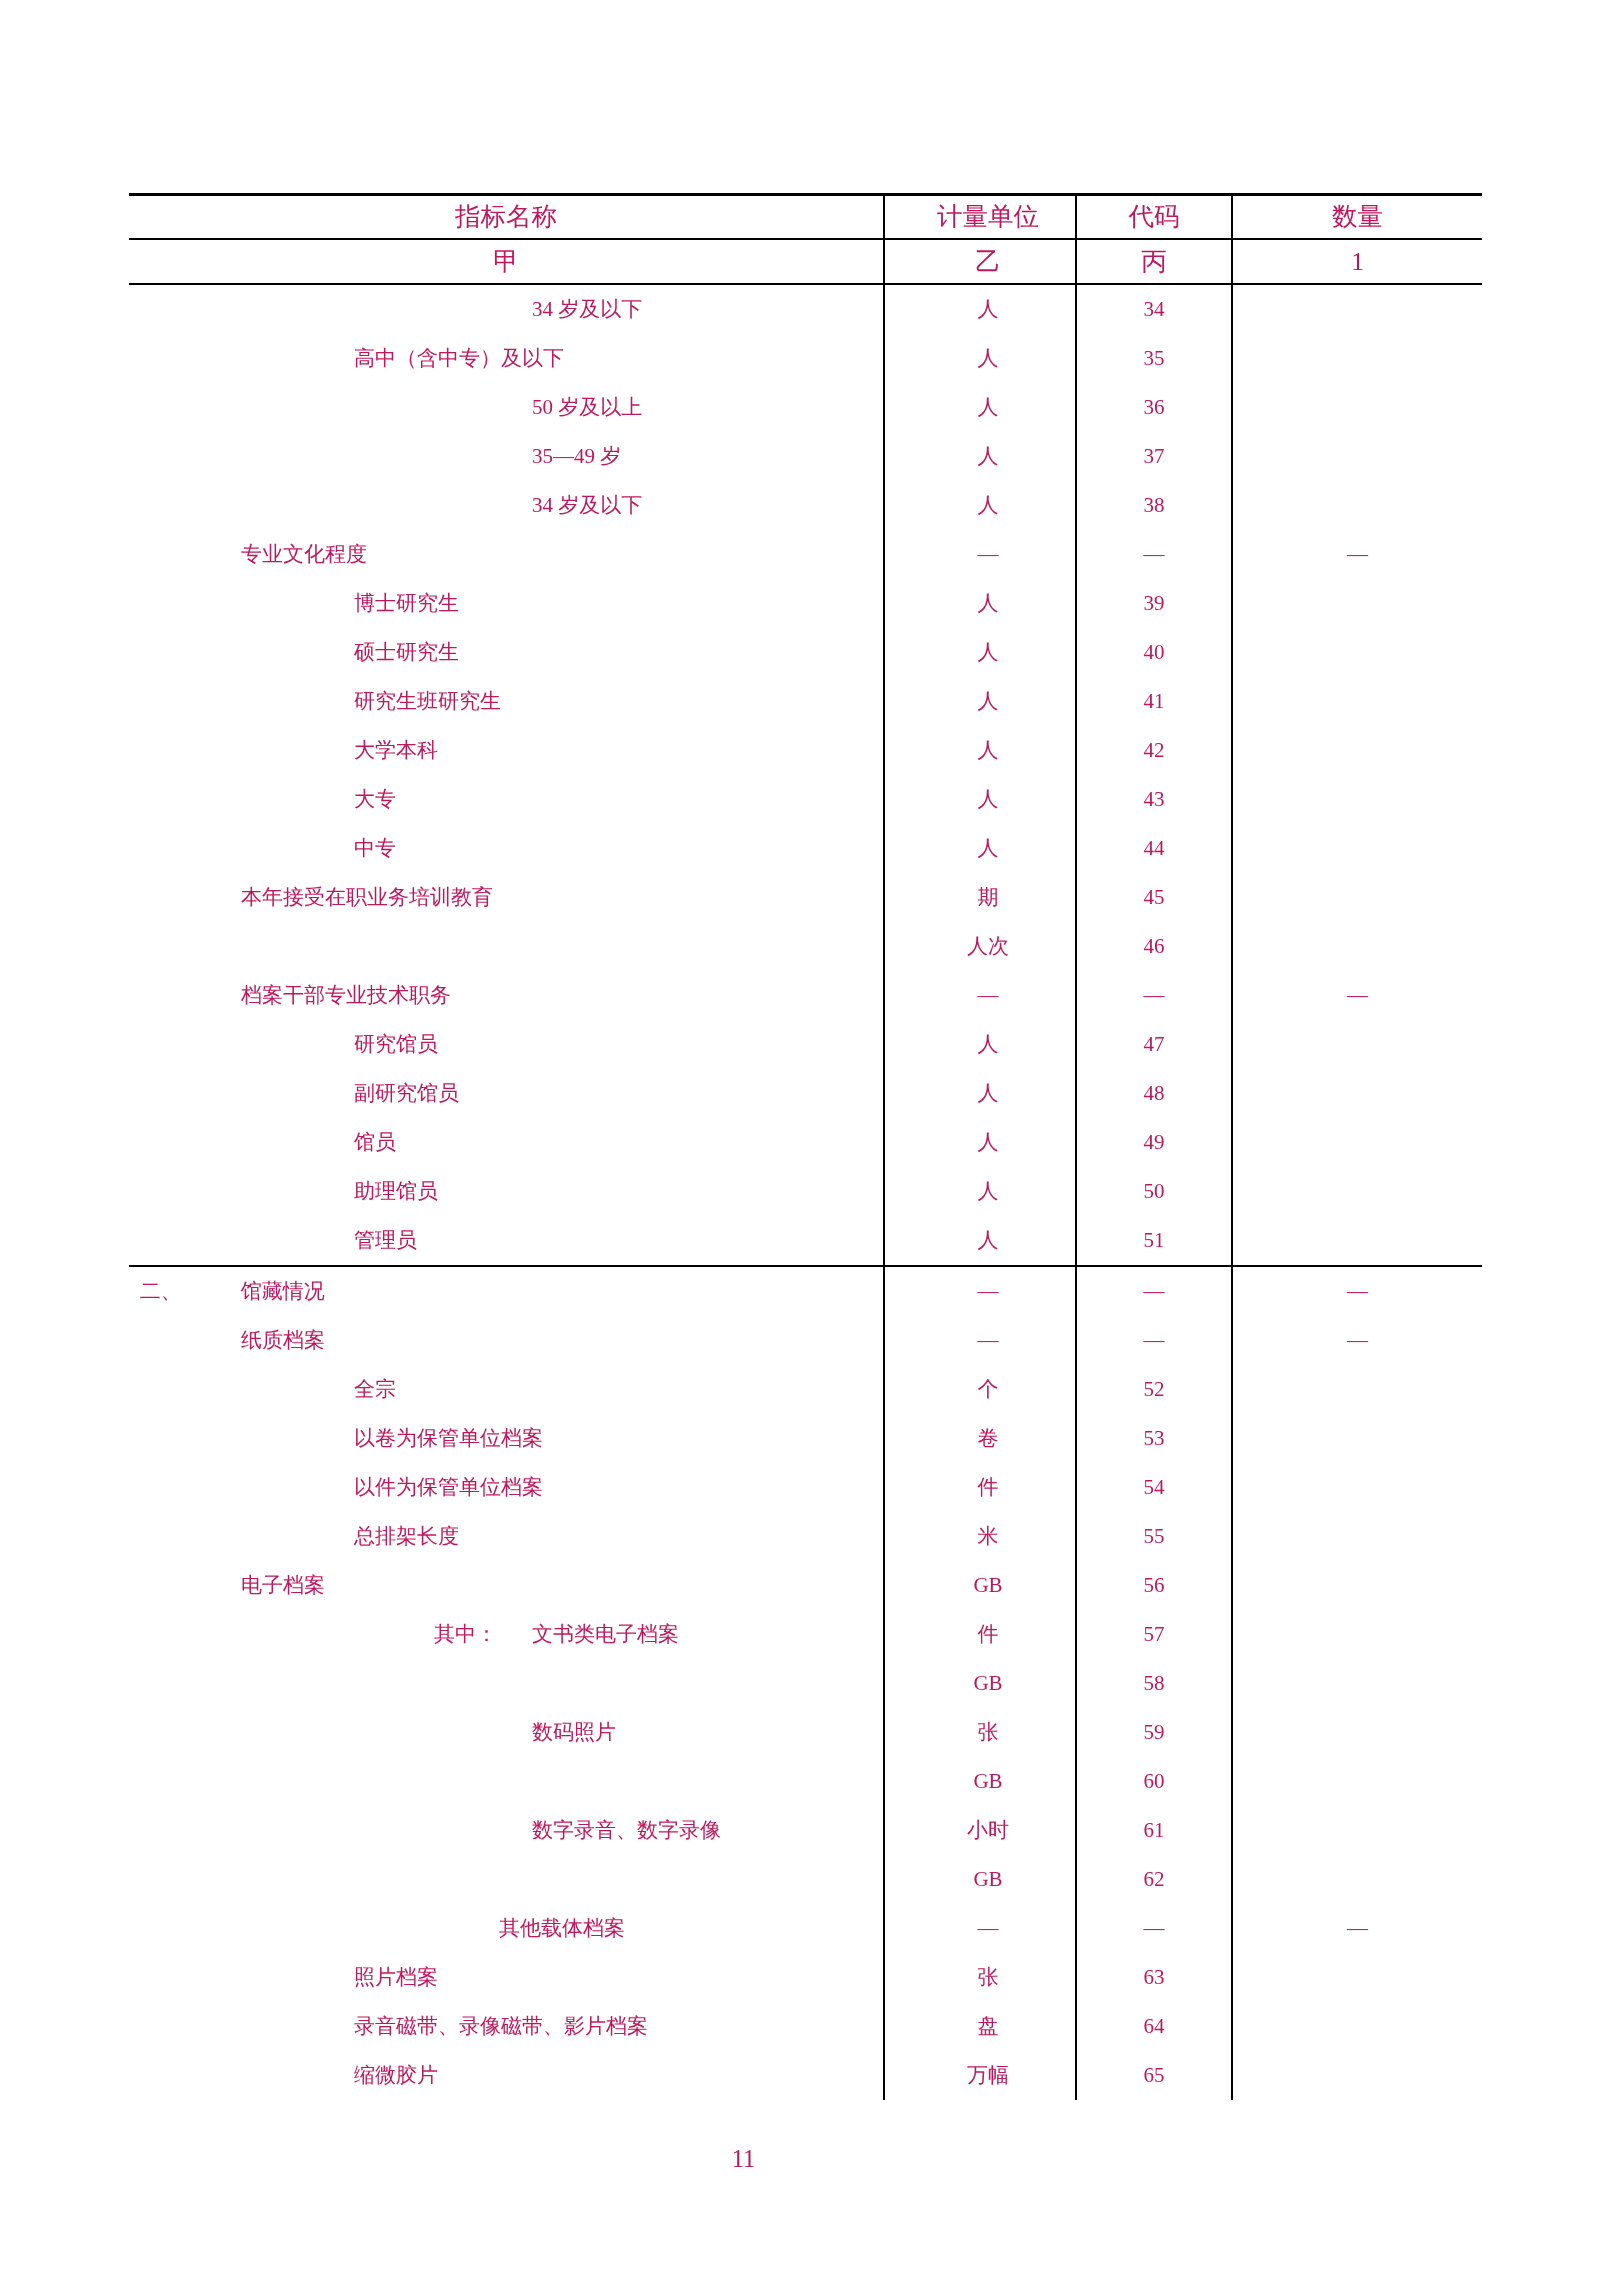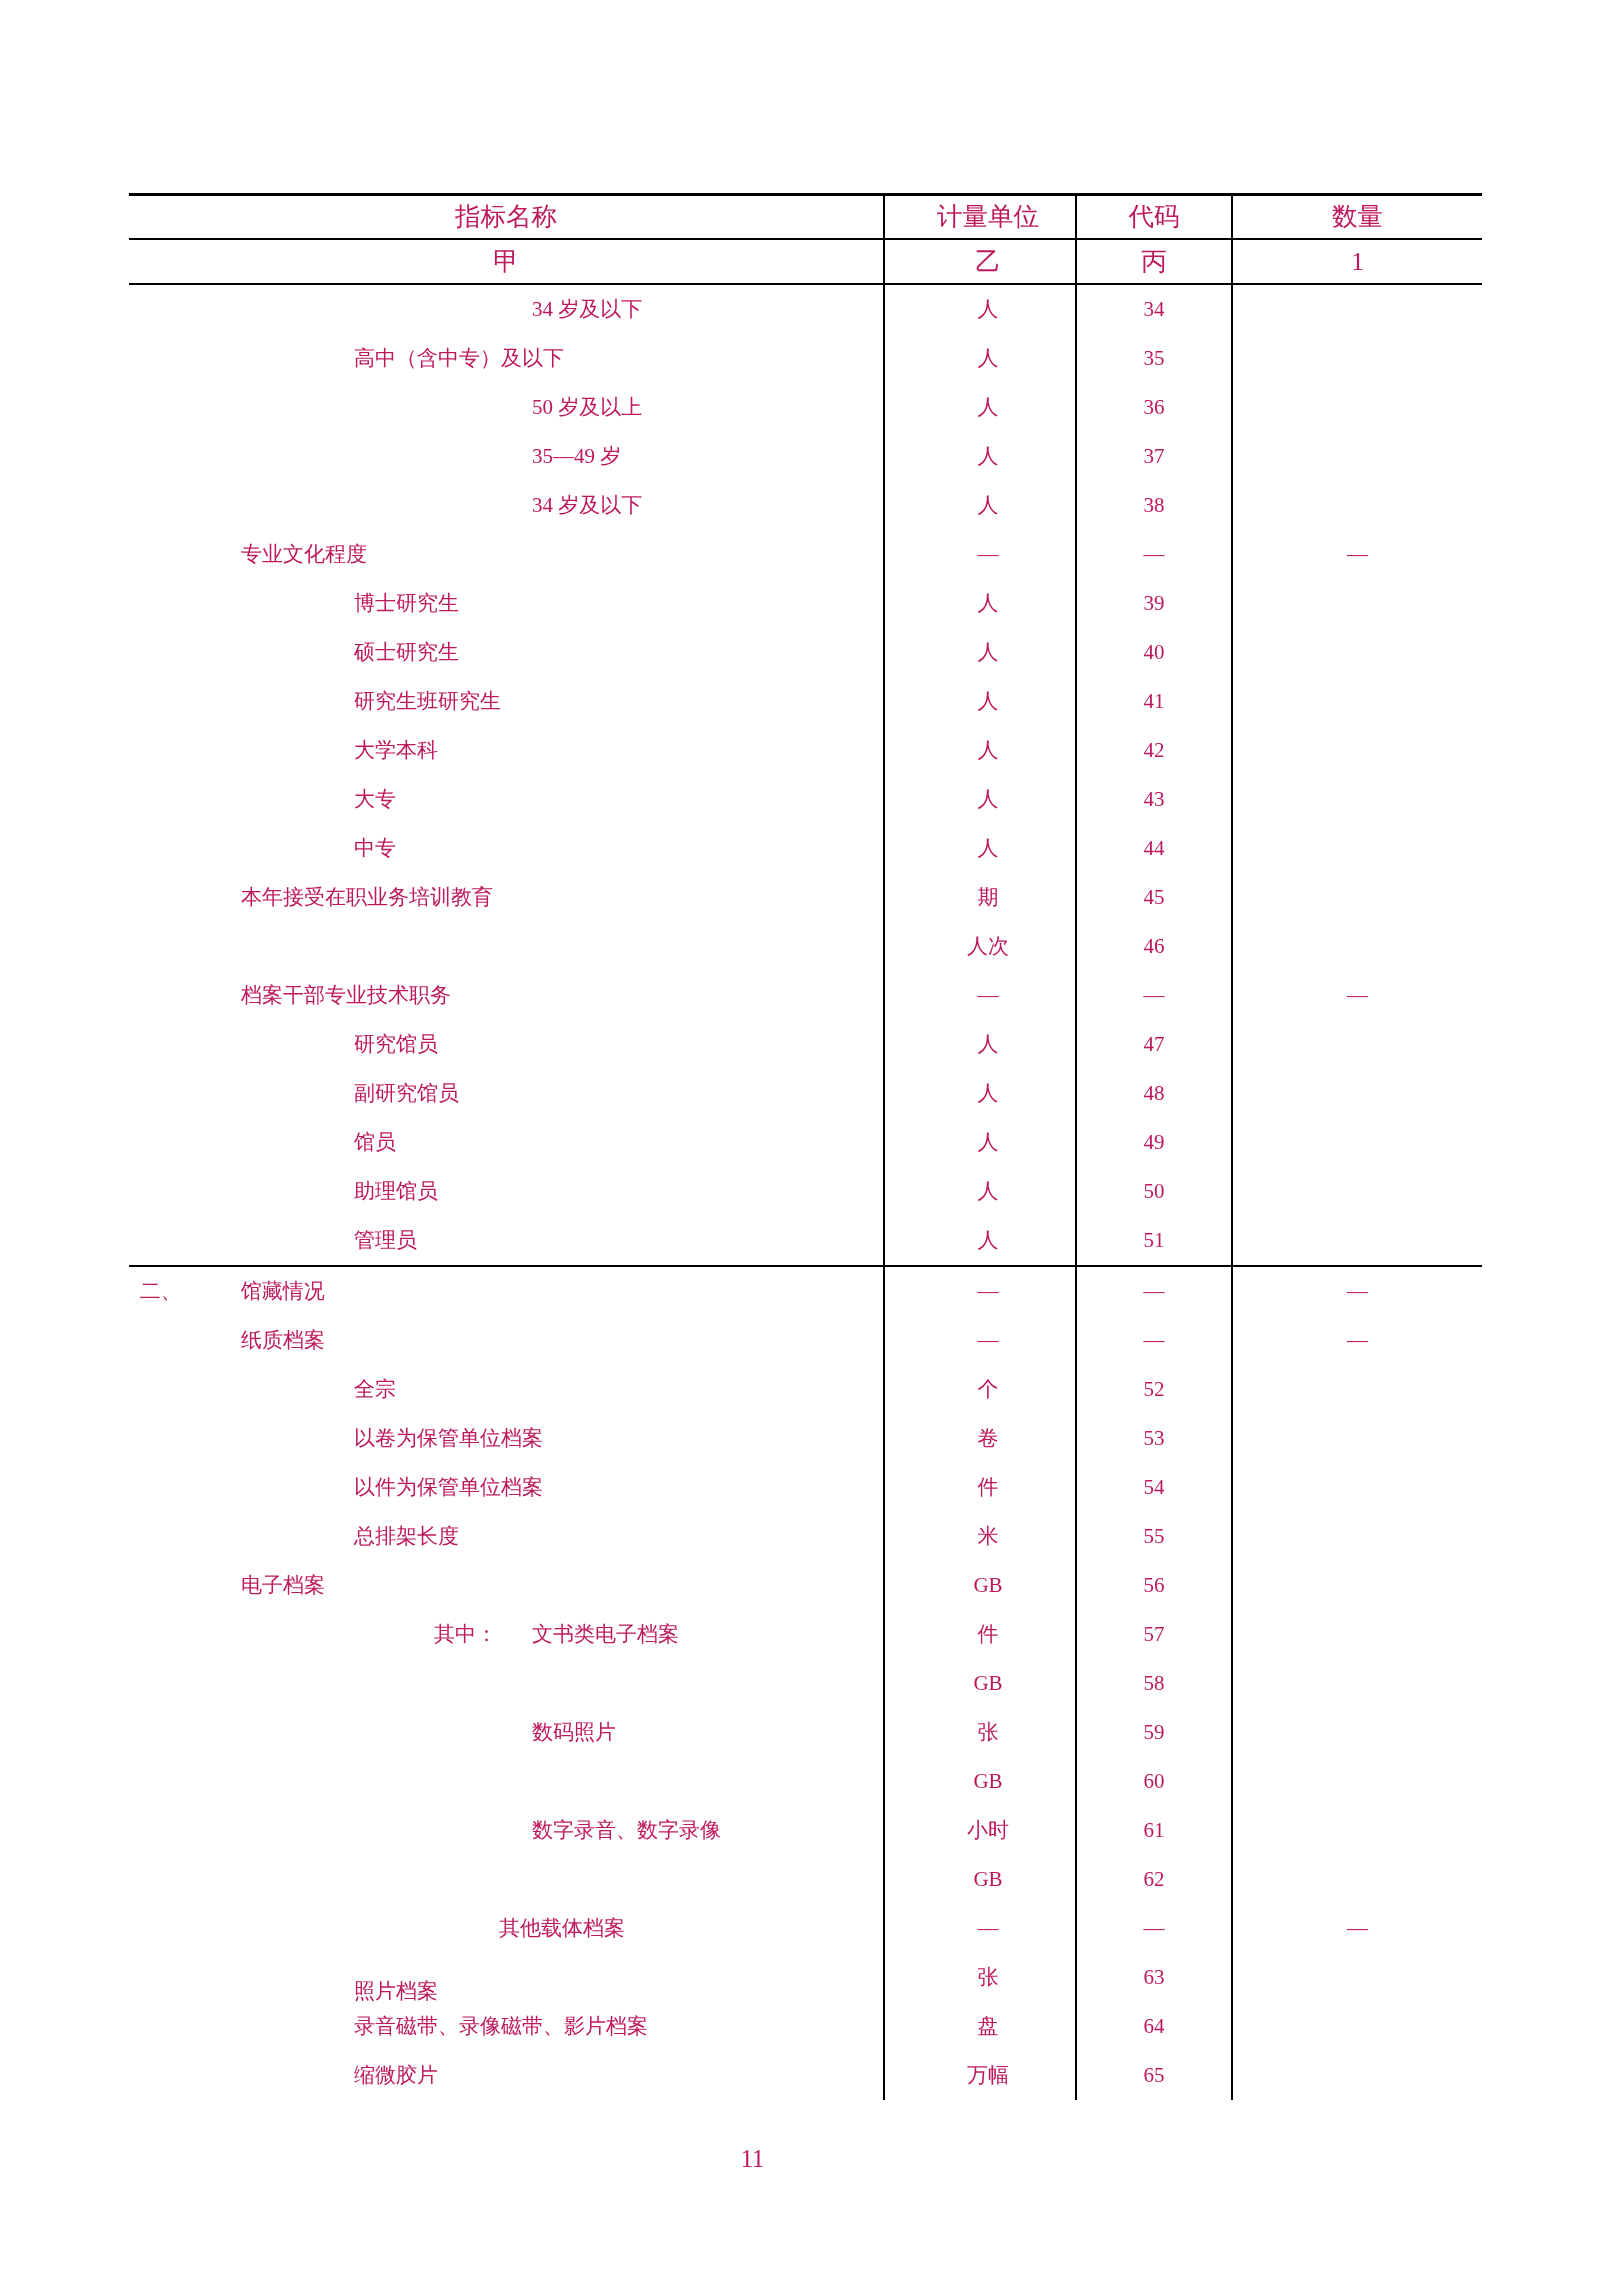--- a/index.html
+++ b/index.html
@@ -37,21 +37,21 @@
   .c3 { width: 156px; border-right: 2px solid #000000; }
   .c4 { flex: 1; }
   .trow { display: flex; height: 49px; font-size: 21px; line-height: 1; }
   .trow .c1 { justify-content: flex-start; }
   .section-start { border-top: 2.9px solid #000000; }
   .secno { display: inline-block; width: 101px; }
   .prefix { display: inline-block; width: 98px; }
   .page-number {
     position: absolute;
     top: 2147px;
-    left: 9px;
+    left: 0;
     width: 100%;
     text-align: center;
     font-size: 24.5px;
     line-height: 1;
   }
 </style>
 </head>
 <body>
 
 <div class="page">
@@ -337,21 +337,21 @@
         </div>
         <div class="trow">
           <div class="cell c1" style="padding-left: 112px; justify-content: center;">
             <span>其他载体档案</span>
           </div>
           <div class="cell c2">—</div>
           <div class="cell c3">—</div>
           <div class="cell c4">—</div>
         </div>
         <div class="trow">
-          <div class="cell c1" style="padding-left: 225px; align-items: flex-end;">
+          <div class="cell c1" style="padding-left: 225px;">
             <span>照片档案</span>
           </div>
           <div class="cell c2">张</div>
           <div class="cell c3">63</div>
           <div class="cell c4"></div>
         </div>
         <div class="trow">
           <div class="cell c1" style="padding-left: 225px; text-align: center;">
             <span>录音磁带、录像磁带、影片档案</span>
           </div>

